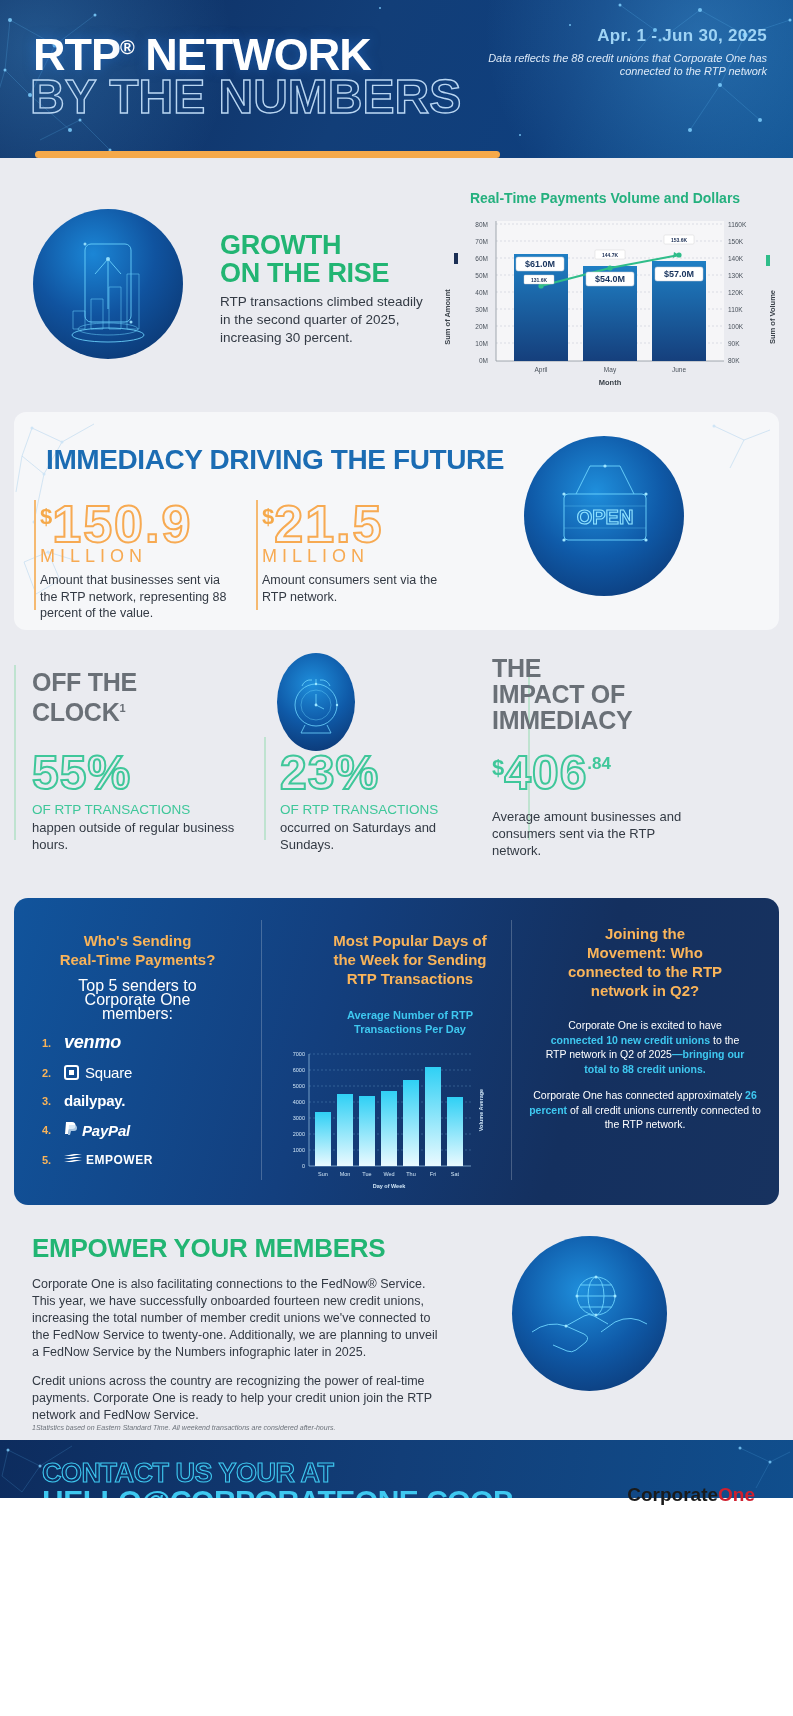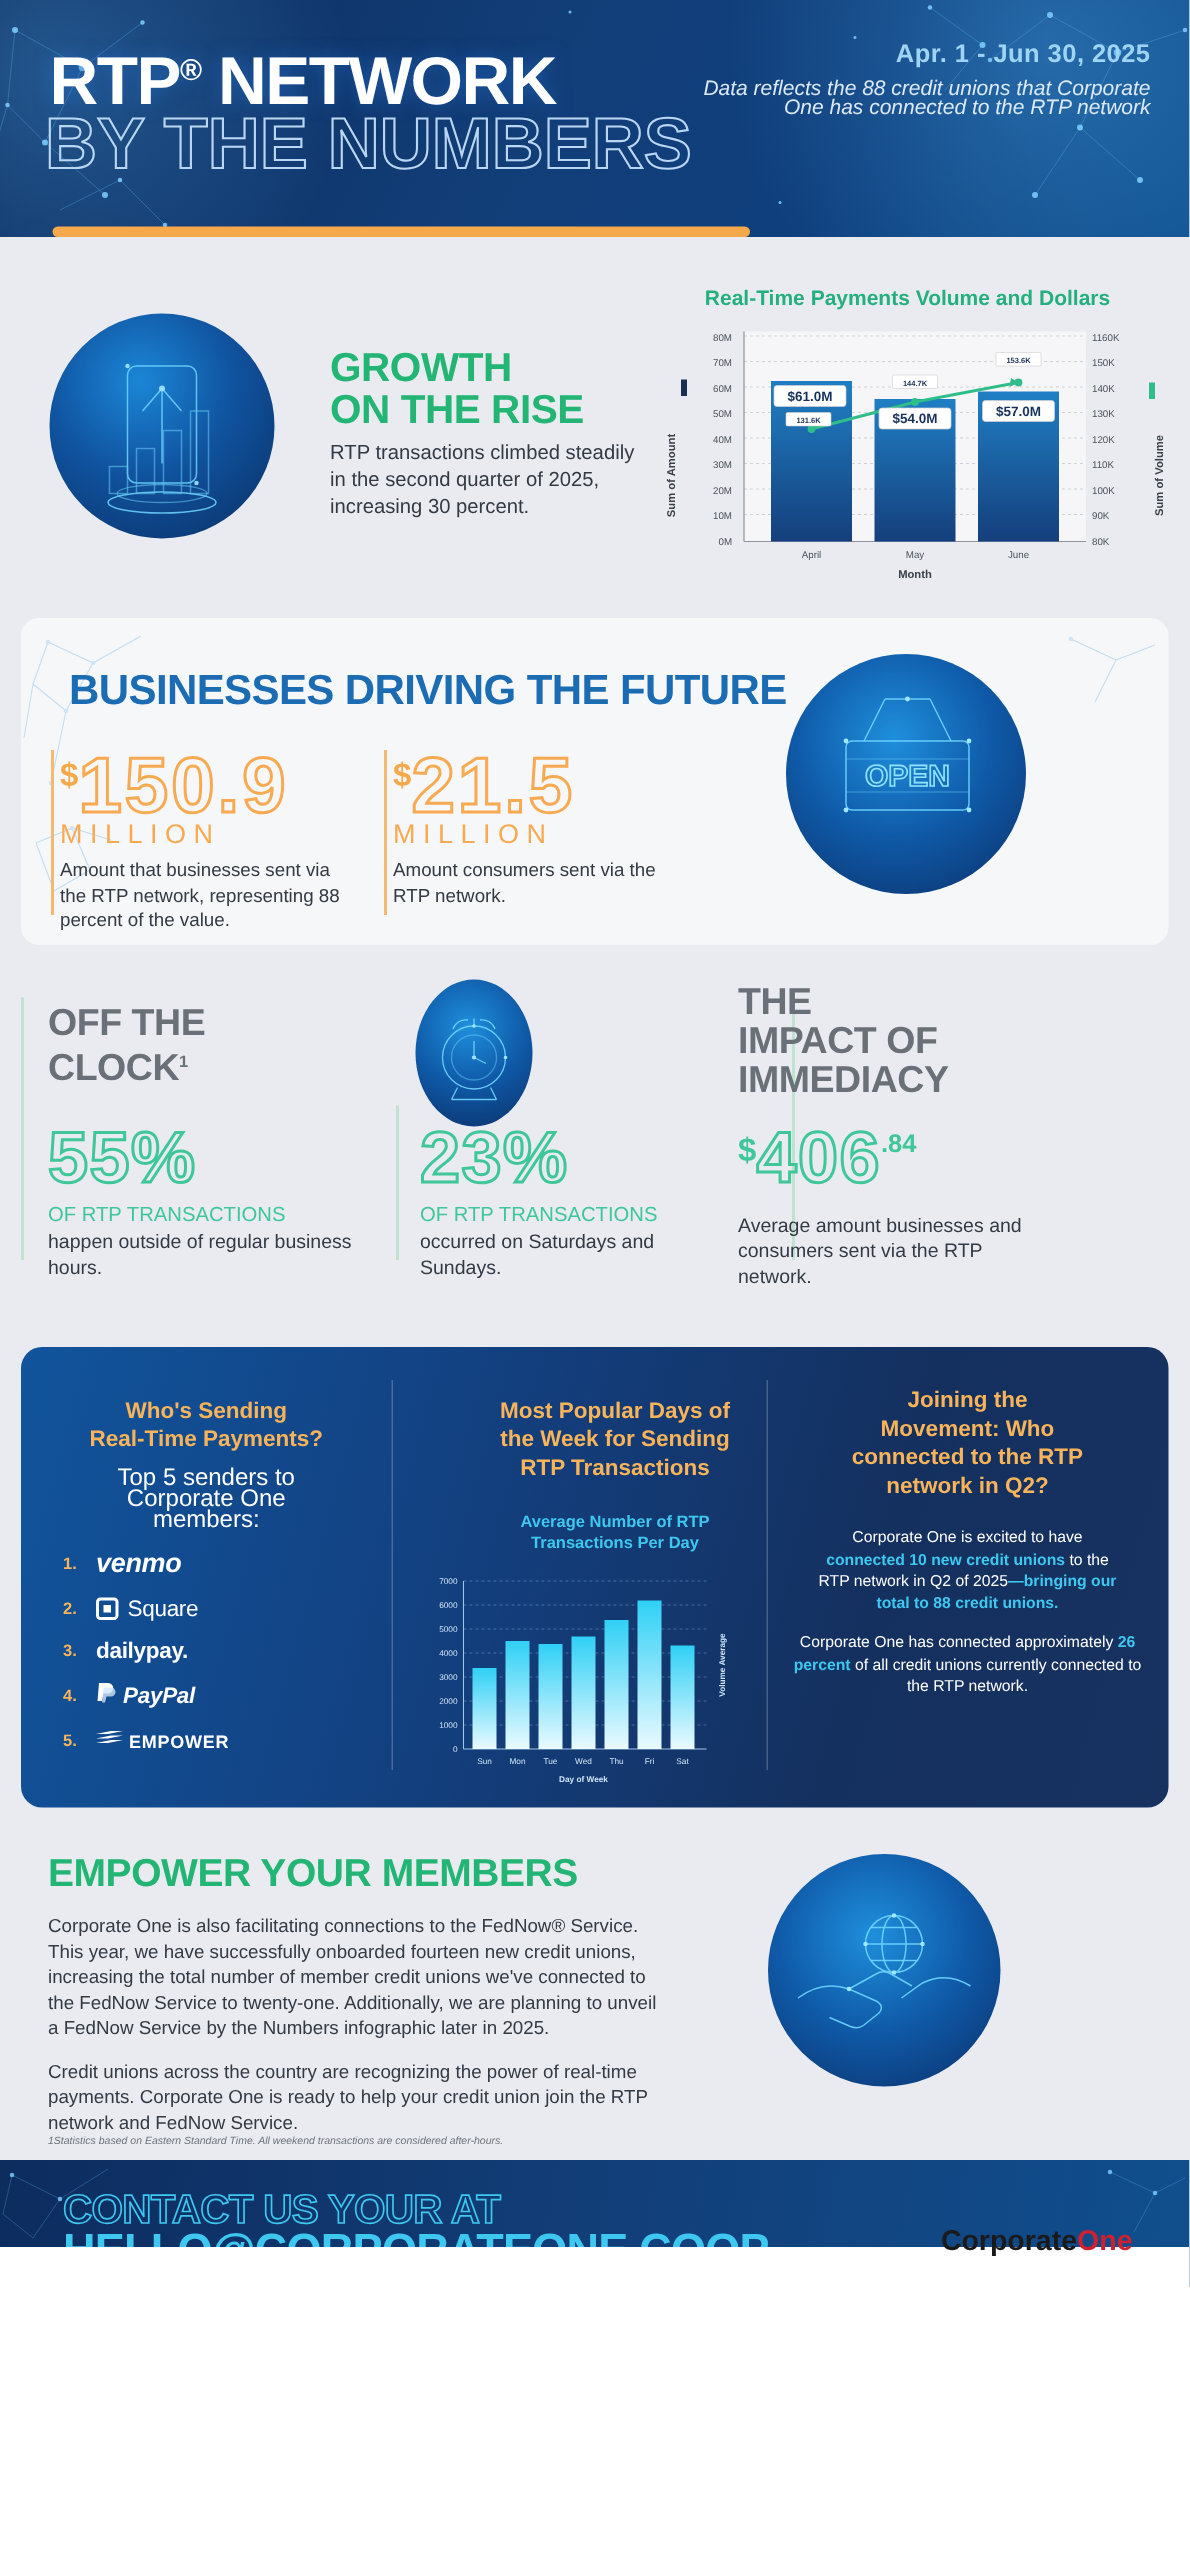--- a/index.html
+++ b/index.html
@@ -36,21 +36,21 @@
     -webkit-text-stroke:1.4px #b9d6f2;
     text-stroke:1.4px #b9d6f2;
     font-family:"Liberation Sans", sans-serif;
   }
   .hdr-date {
     position:absolute; right:26px; top:26px; text-align:center;
     color:#9fd4f5; font-size:17px; font-weight:600; letter-spacing:.3px;
   }
   .hdr-sub {
     position:absolute; right:26px; top:52px; text-align:right;
-    color:#dce9f7; font-size:14px; font-style:italic; line-height:13px; width:300px;
+    color:#dce9f7; font-size:11px; font-style:italic; line-height:13px; width:300px;
   }
   .hdr-rule {
     position:absolute; left:35px; top:151px; width:465px; height:7px;
     background:#f5a94a; border-radius:4px;
   }
 
   
   .growth { position:absolute; left:0; top:175px; width:793px; height:230px; }
   .growth-circle {
     position:absolute; left:33px; top:34px; width:150px; height:150px; border-radius:50%;
@@ -325,21 +325,21 @@
       </g>
       <g fill="#cfe5f6">
           <circle cx="18" cy="16" r="1.5"></circle>
           <circle cx="48" cy="30" r="1.5"></circle>
           <circle cx="30" cy="62" r="1.5"></circle>
           <circle cx="20" cy="110" r="1.5"></circle>
           <circle cx="34" cy="140" r="1.5"></circle>
           <circle cx="700" cy="14" r="1.5"></circle>
         </g>
     </svg>
-    <div class="biz-h">BUSINESSES DRIVING THE FUTURE</div>
+    <div class="biz-h">IMMEDIACY DRIVING THE FUTURE</div>
 
     <div class="biz-bar a"></div>
     <div class="biz-col a">
       <div><span class="biz-dollar">$</span><span class="biz-num">150.9</span></div>
       <div class="biz-million">MILLION</div>
       <div class="biz-desc">Amount that businesses sent via the RTP network, representing 88 percent of the value.</div>
     </div>
 
     <div class="biz-bar b"></div>
     <div class="biz-col b">

